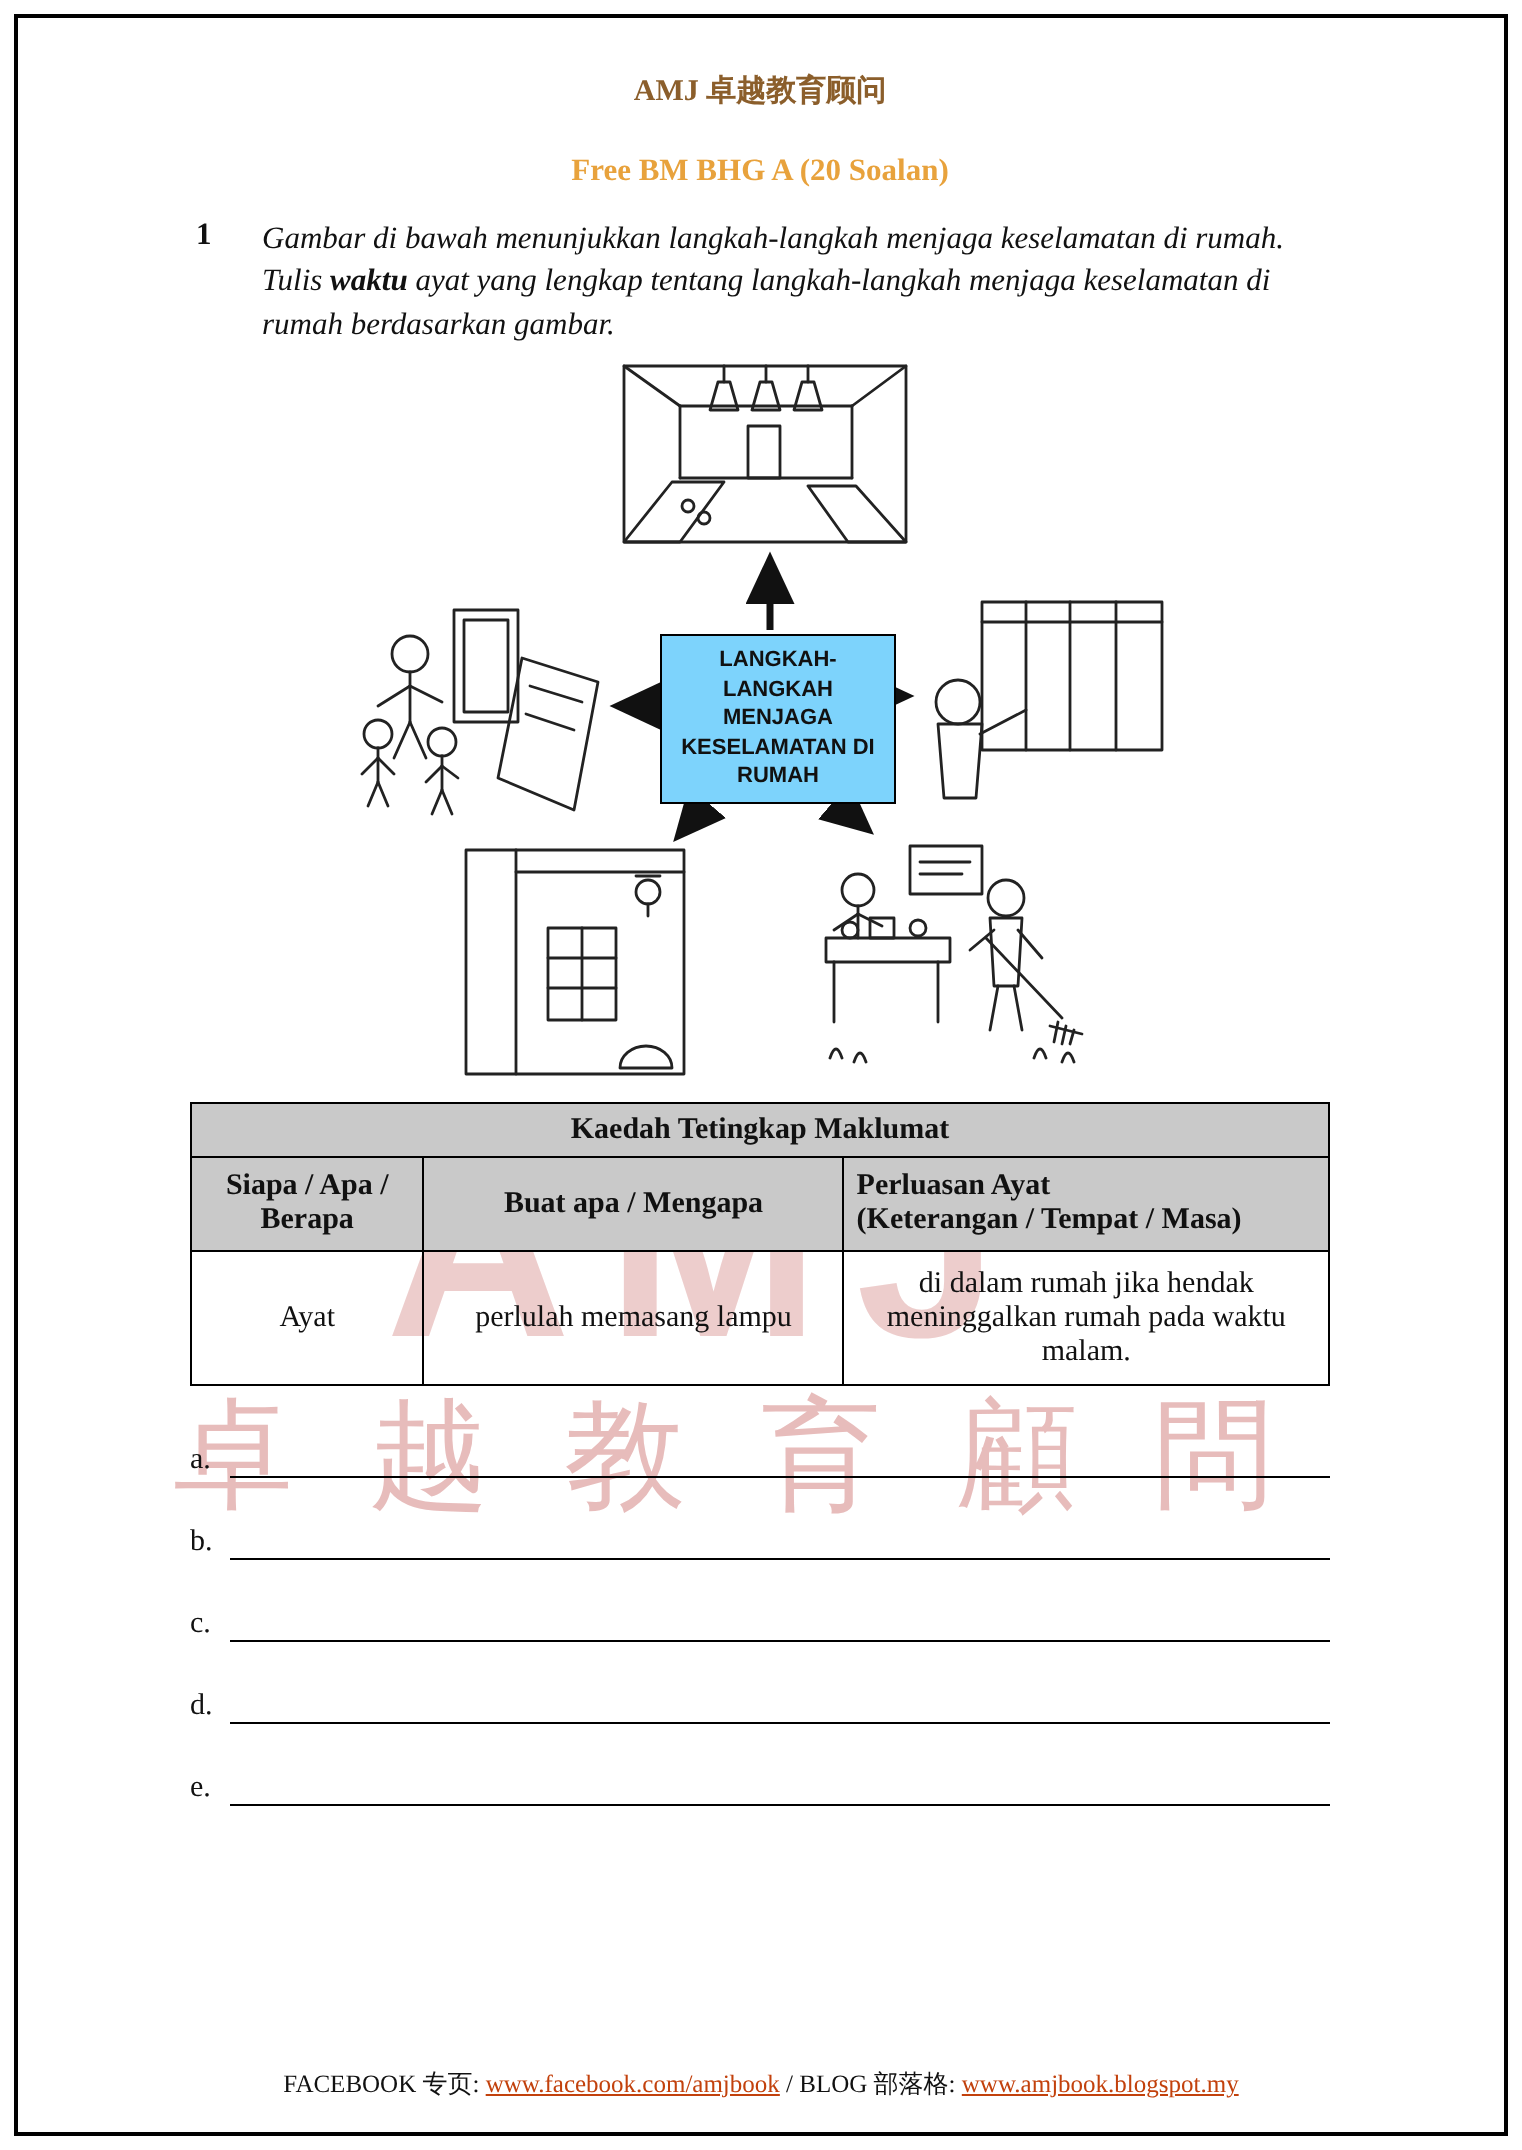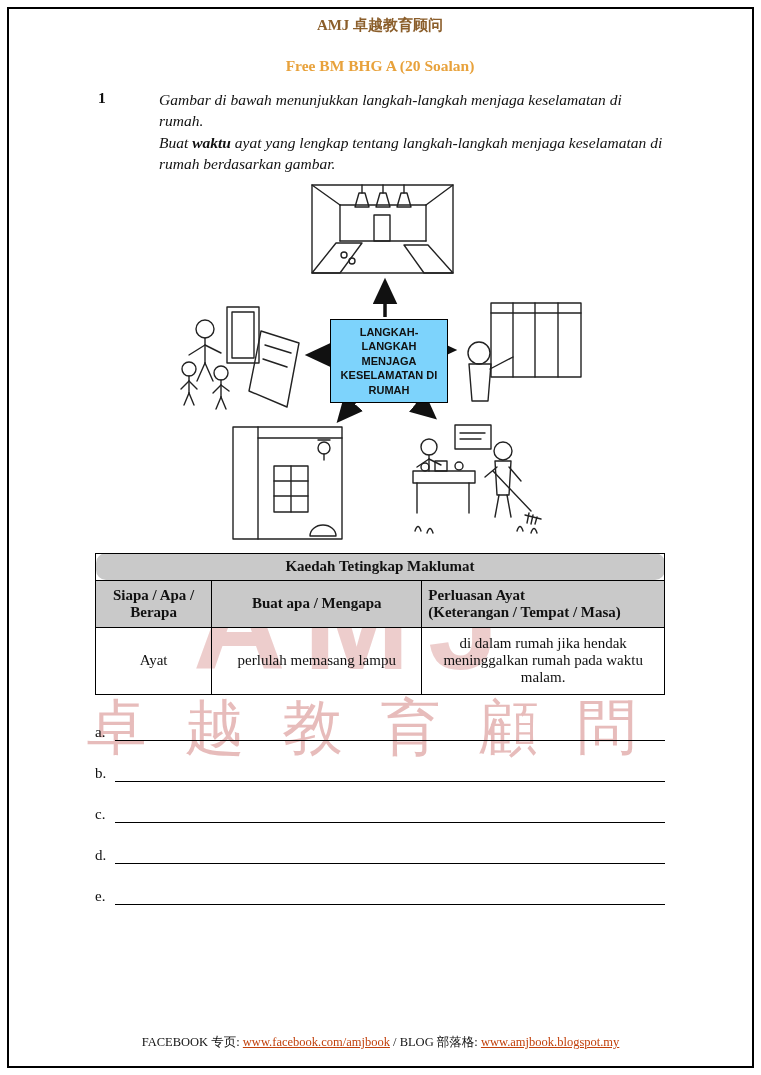--- a/index.html
+++ b/index.html
@@ -25,31 +25,31 @@
     position:absolute; left:0; right:0; top:688px; z-index:0;
     text-align:center; font-size:60px; letter-spacing:38px;
     color:rgba(192,80,77,0.38); white-space:nowrap; user-select:none;
     font-family:"Liberation Serif", serif;
   }
 
   
   .content { position:relative; z-index:1; padding:0 96px 0 95px; }
 
   .brand {
-    padding-top:16px; text-align:center; font-weight:bold;
+    padding-top:36px; text-align:center; font-weight:bold;
     font-size:15px; color:#8b5e2b;
   }
   .title {
     margin-top:22px; text-align:center; font-weight:bold;
     font-size:15.5px; color:#e8a23c;
   }
 
   .question { display:flex; margin-top:14px; }
   .qnum { width:33px; padding-left:3px; font-weight:bold; font-size:15.5px; }
-  .qtext { flex:1; font-style:italic; font-size:15.5px; line-height:1.38; max-width:524px;margin-left:28px; }
+  .qtext { flex:1; font-style:italic; font-size:15.5px; line-height:1.38; max-width:524px; }
   .qtext p { margin:0; }
   .qtext b { font-weight:bold; }
 
   
   .diagram { position:relative; height:370px; margin-top:4px; }
   .scene { position:absolute; }
   .scene svg { width:100%; height:100%; display:block; }
   .scene svg * { stroke:#222; fill:none; stroke-width:1.4; stroke-linejoin:round; stroke-linecap:round; }
   .s-top  { left:215px; top:4px;   width:145px; height:92px; }
   .s-left { left:80px;  top:124px; width:130px; height:110px; }
@@ -63,21 +63,21 @@
     font-family:"Liberation Sans", sans-serif;
     font-weight:bold; font-size:11px; line-height:1.32; text-align:center;
   }
 
   
   table.kaedah {
     width:570px; margin-top:4px; border-collapse:collapse;
     border:1.6px solid #000; font-size:15px; background:transparent;
   }
   table.kaedah th, table.kaedah td { border:1px solid #000; padding:2px 6px; }
-  th.ttl { background:#c9c9c9; font-weight:bold; text-align:center; height:22px;border-radius:10px; }
+  th.ttl { background:#c9c9c9; font-weight:bold; text-align:center; height:22px; }
   tr.hdr th { background:#c9c9c9; font-weight:bold; text-align:center; height:42px; }
   tr.hdr th.h1 { width:110px; }
   tr.hdr th.h2 { width:213px; }
   tr.hdr th.h3 { width:247px; text-align:left; white-space:pre-line; }
   tr.datarow td { text-align:center; height:62px; background:transparent; }
 
   
   .answers { margin-top:28px; }
   .ansrow { display:flex; align-items:flex-end; height:18px; margin-bottom:23px; font-size:15px; }
   .anslabel { width:16px; }
@@ -101,21 +101,21 @@
 
   <div class="content">
 
     <div class="brand">AMJ 卓越教育顾问</div>
     <div class="title">Free BM BHG A (20 Soalan)</div>
 
     <div class="question">
       <div class="qnum">1</div>
       <div class="qtext">
         <p>Gambar di bawah menunjukkan langkah-langkah menjaga keselamatan di rumah.</p>
-        <p><span>Buat </span><b>waktu</b><span> ayat yang lengkap tentang langkah-langkah menjaga keselamatan di rumah berdasarkan gambar.</span></p>
+        <p><span>Tulis </span><b>waktu</b><span> ayat yang lengkap tentang langkah-langkah menjaga keselamatan di rumah berdasarkan gambar.</span></p>
       </div>
     </div>
 
     <div class="diagram">
 
       <svg class="arrows" viewBox="0 0 570 370">
         <defs>
           <marker id="ah" markerWidth="9" markerHeight="9" refX="6" refY="3.5" orient="auto">
             <path d="M0,0 L7.5,3.5 L0,7 z" fill="#111"></path>
           </marker>

